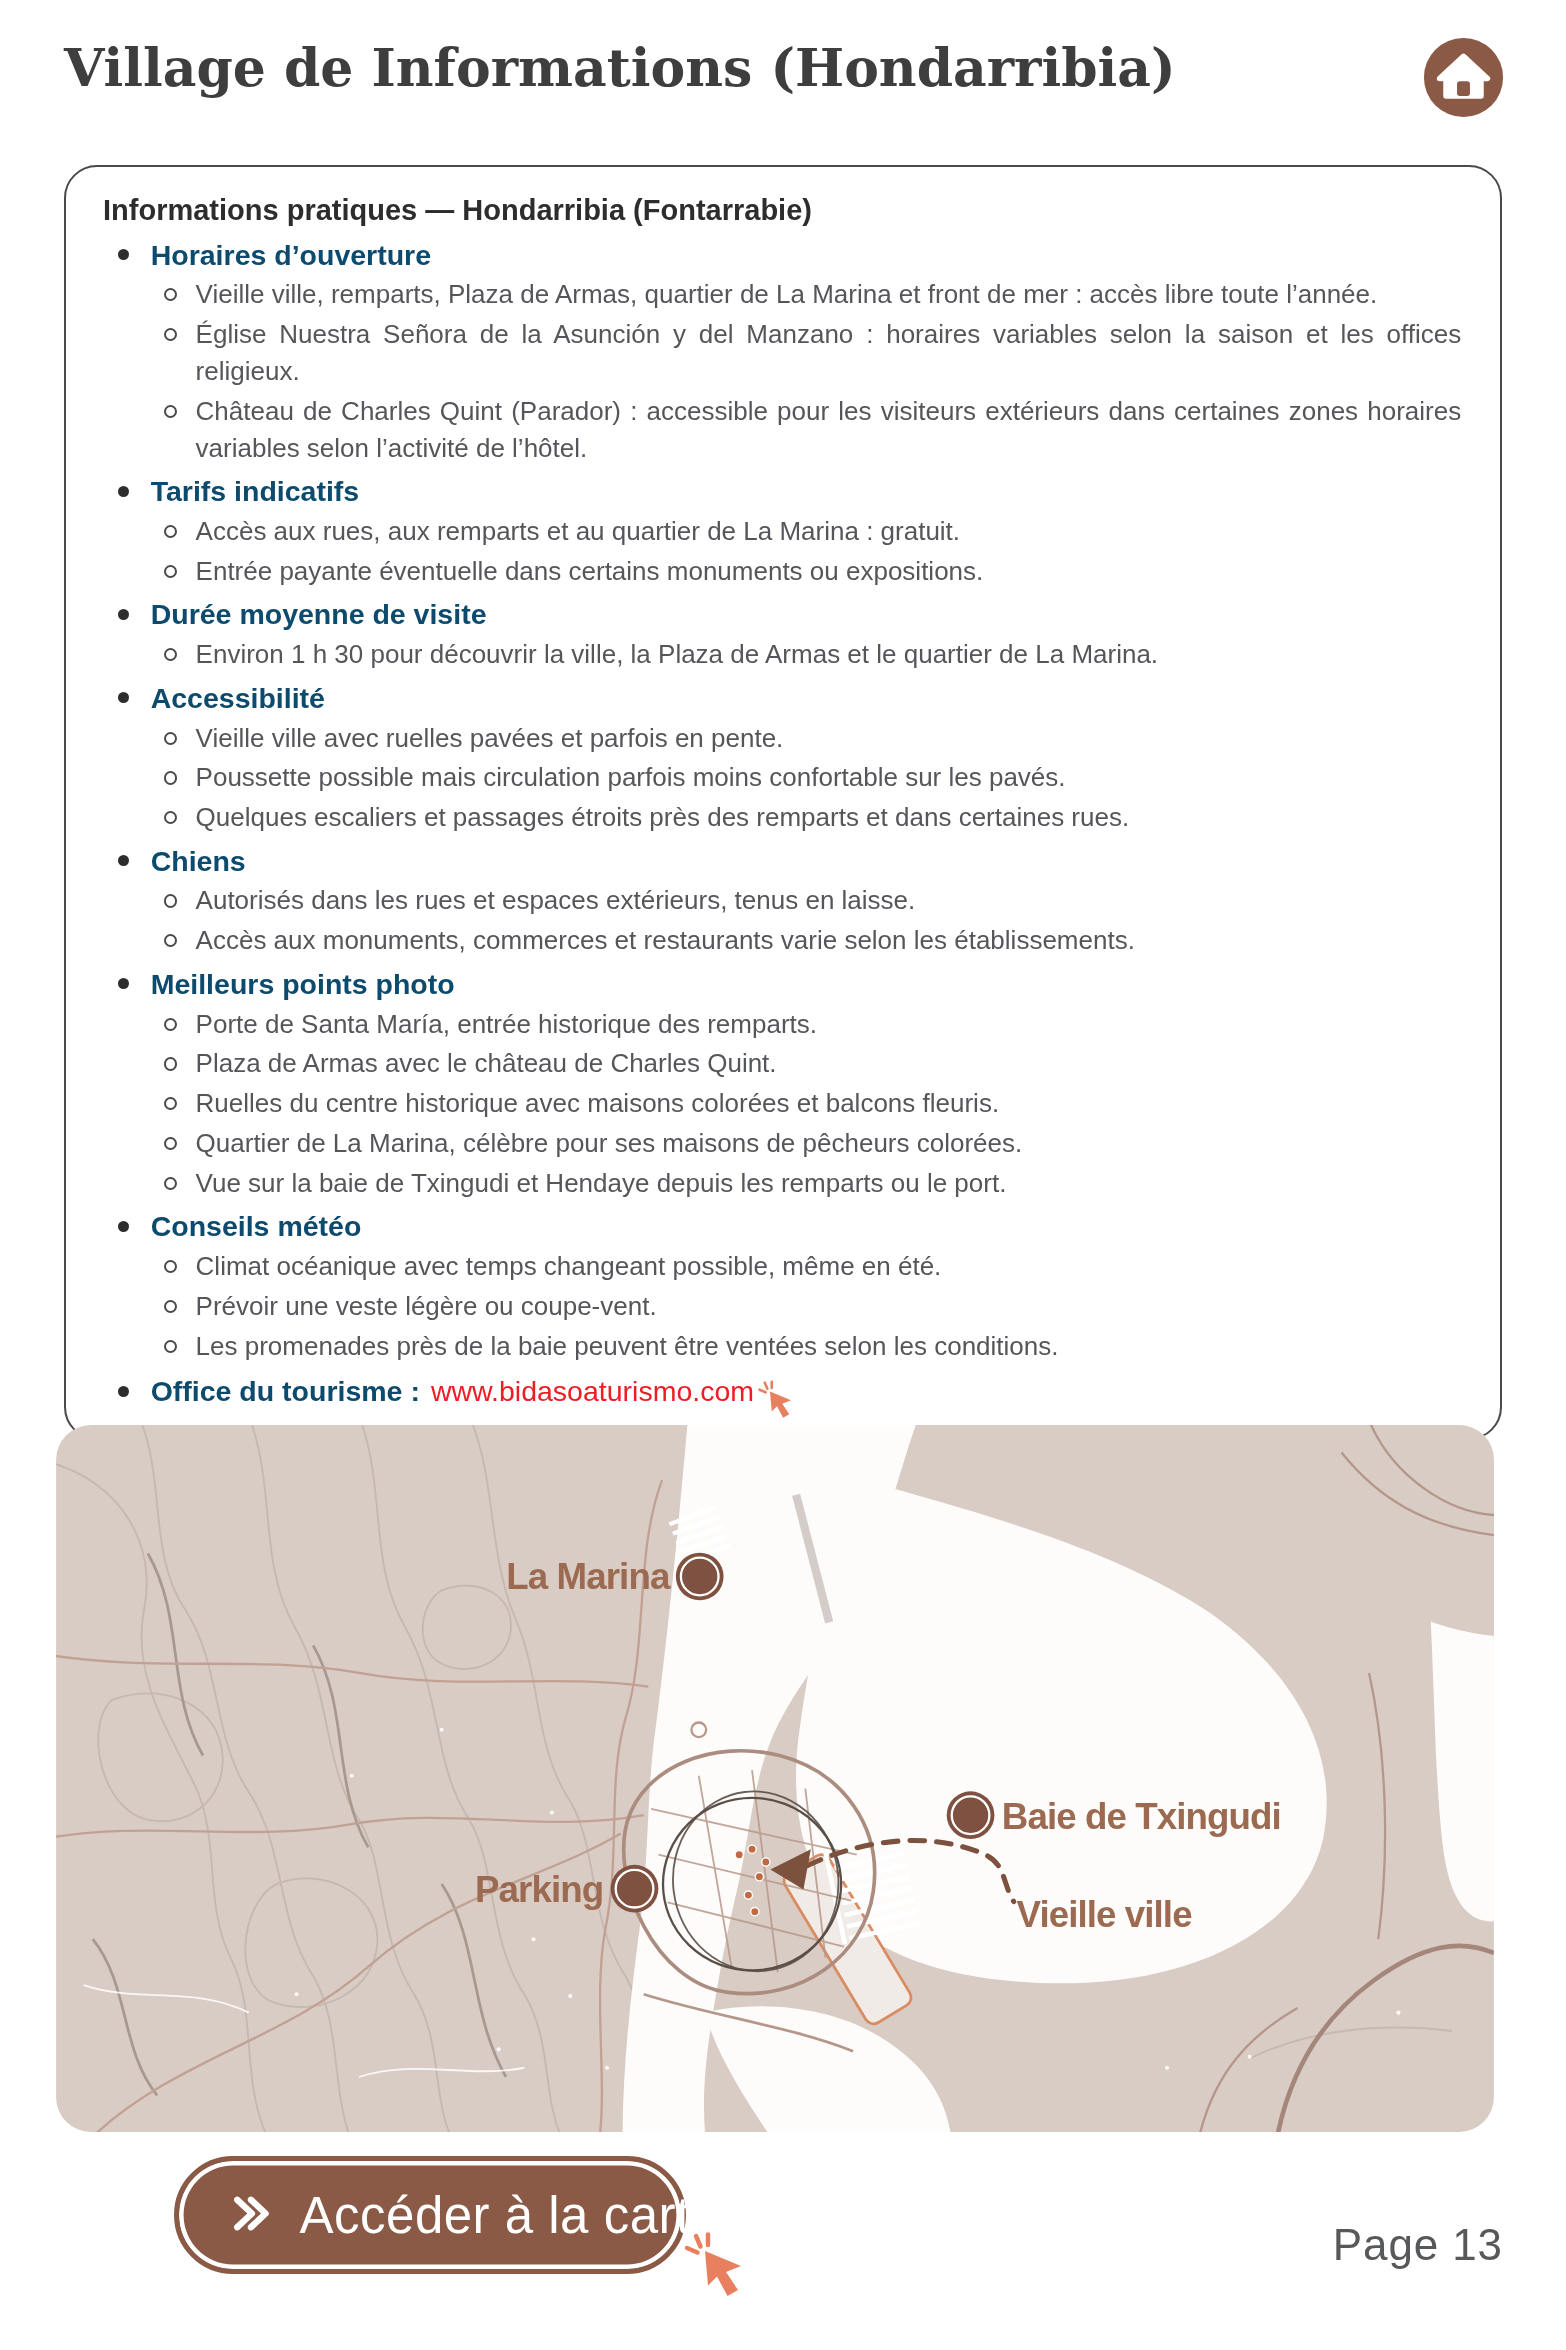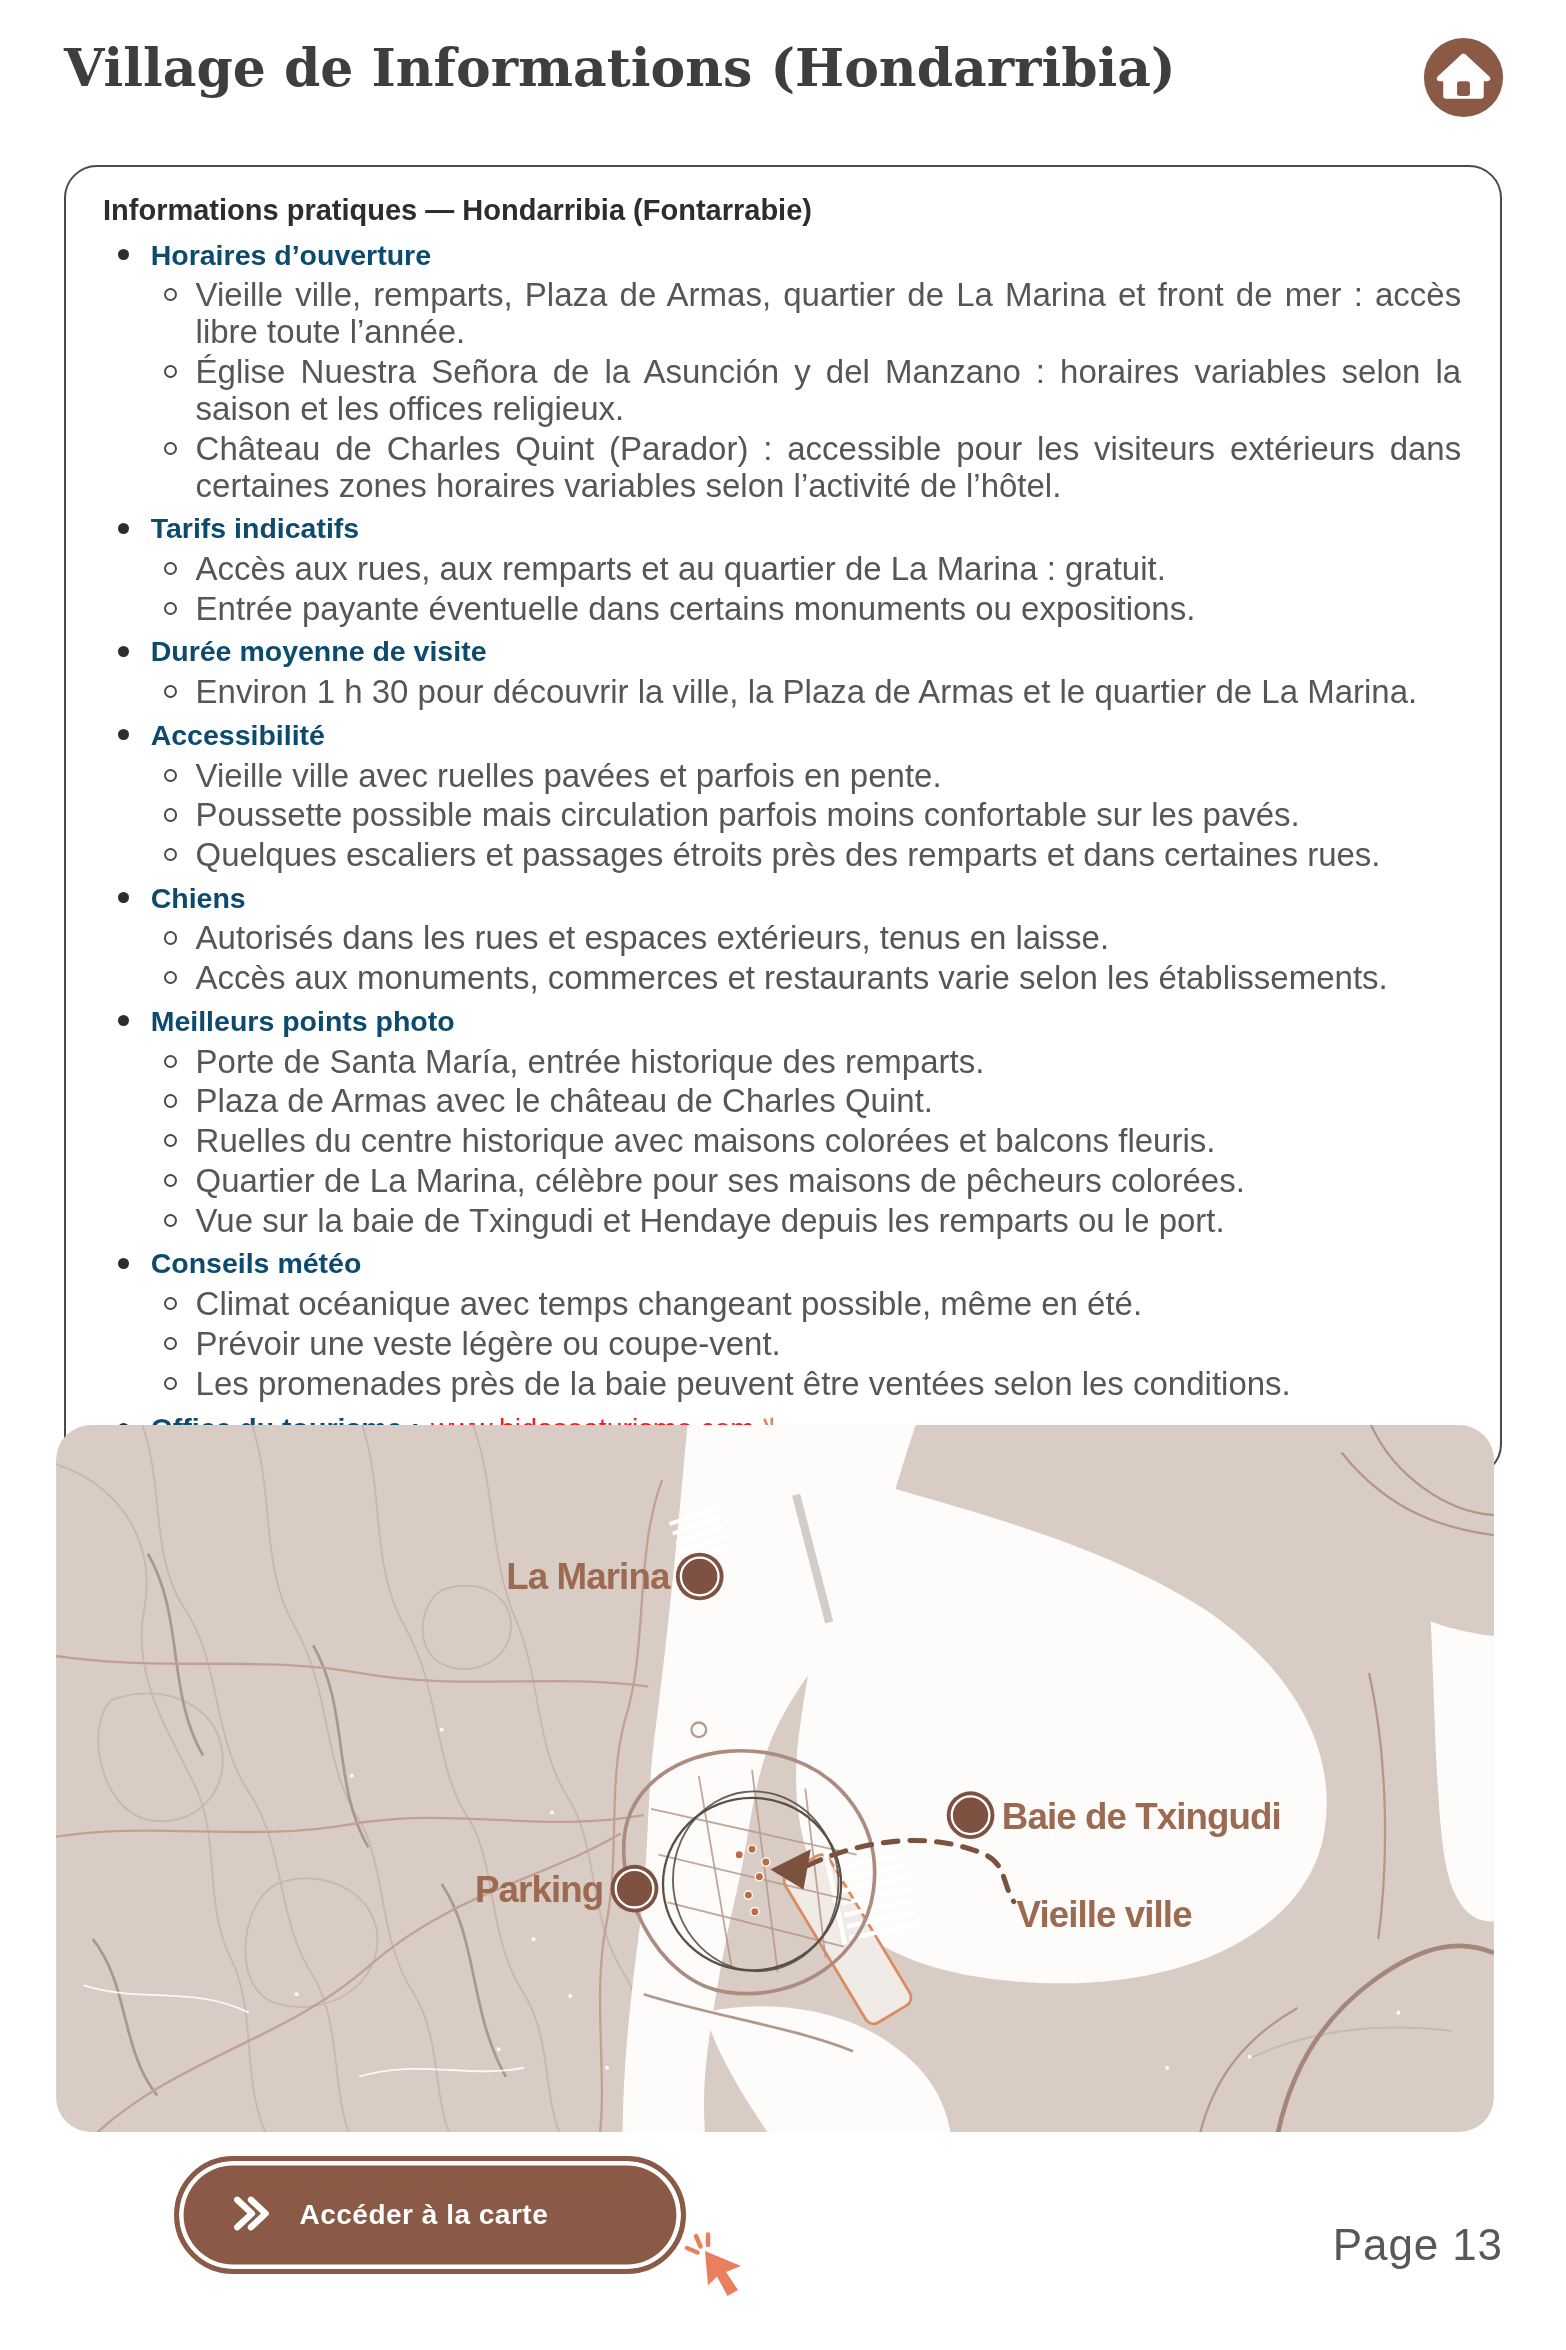--- a/index.html
+++ b/index.html
@@ -23,30 +23,30 @@
   }
   .info-title{font-size:29px;font-weight:bold;color:#2d2d2d;line-height:39px;}
   .sec-row{display:flex;align-items:center;margin-top:5.5px;font-size:28.5px;line-height:38px;}
   .dot{width:11px;height:11px;background:#2d2d2d;border-radius:50%;margin:0 22px 0 14.7px;flex:none;}
   .sec-label{font-weight:bold;color:#0c4a6e;white-space:nowrap;text-align:center;}
   .red-link{color:#ee1c24;font-weight:normal;text-decoration:none;margin-left:11px;cursor:pointer;}
   .cursor-sm{width:42px;height:42px;display:inline-block;margin-left:1.8px;transform:translateY(9.2px);}
   .cursor-sm svg{width:100%;height:100%;}
   .sub-row{display:flex;margin-top:2.8px;padding-left:61px;}
   .ring{flex:none;width:9.2px;height:9.2px;border:2.8px solid #4a4a4a;border-radius:50%;margin:12px 18.4px 0 0;}
-  .sub-text{flex:1;font-size:33px;line-height:37px;color:#55565a;text-align:justify;padding-right:1.8px;}
+  .sub-text{flex:1;font-size:26px;line-height:37px;color:#55565a;text-align:justify;padding-right:1.8px;}
   .map-wrap{position:absolute;left:56px;top:1425px;width:1438px;height:707px;text-align:right;}
   .map-wrap svg{display:block;}
   .cta{
     position:absolute;left:174px;top:2156px;width:512px;height:118px;box-sizing:border-box;
     background:#8a5a46;border:5.5px solid #8a5a46;border-radius:64px;
     box-shadow:inset 0 0 0 4.6px #ffffff;
     display:flex;align-items:center;padding-left:51px;gap:27.5px;cursor:pointer;
   }
-  .cta-label{color:#ffffff;font-size:28px;letter-spacing:0.5px;font-weight:bold;white-space:nowrap;}
+  .cta-label{color:#ffffff;font-size:51px;letter-spacing:0.5px;font-weight:normal;white-space:nowrap;}
   .cta-cursor{position:absolute;left:681px;top:2230px;width:72px;height:72px;}
   .cta-cursor svg{width:100%;height:100%;}
   .page-num{position:absolute;right:64px;top:2220px;font-size:44px;color:#57585a;letter-spacing:0.9px;}
 </style>
 </head>
 <body>
 
 <h1 class="page-title">Village de Informations (Hondarribia)</h1>
 
 <button class="home-btn">

